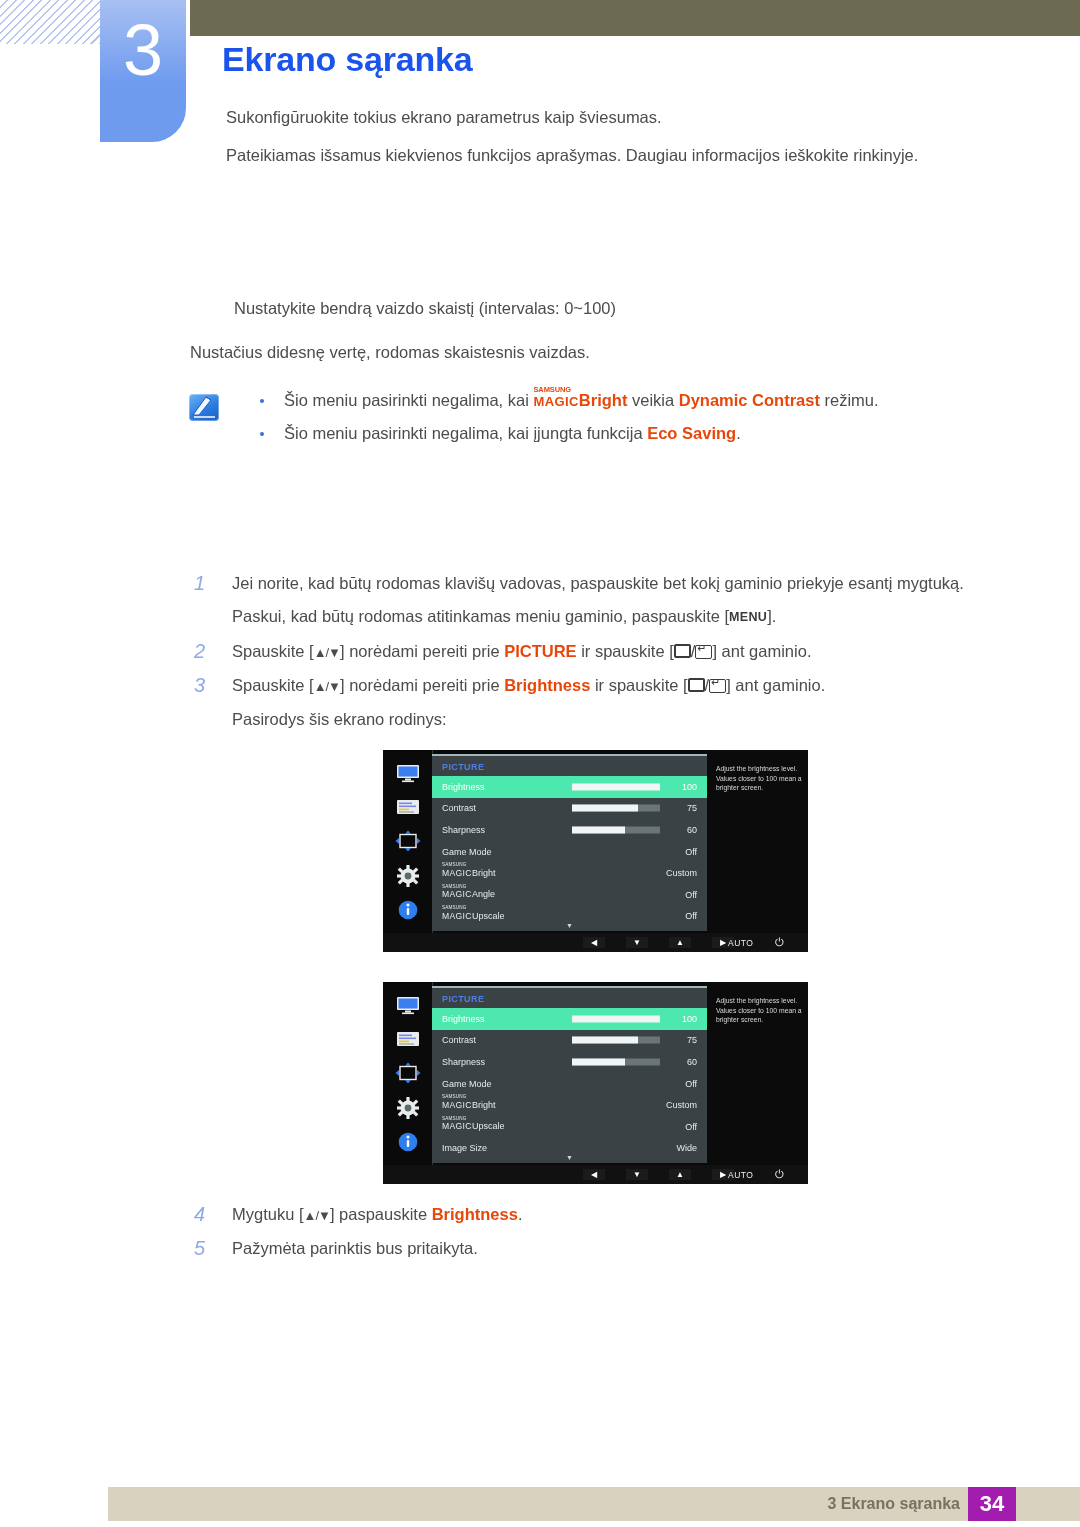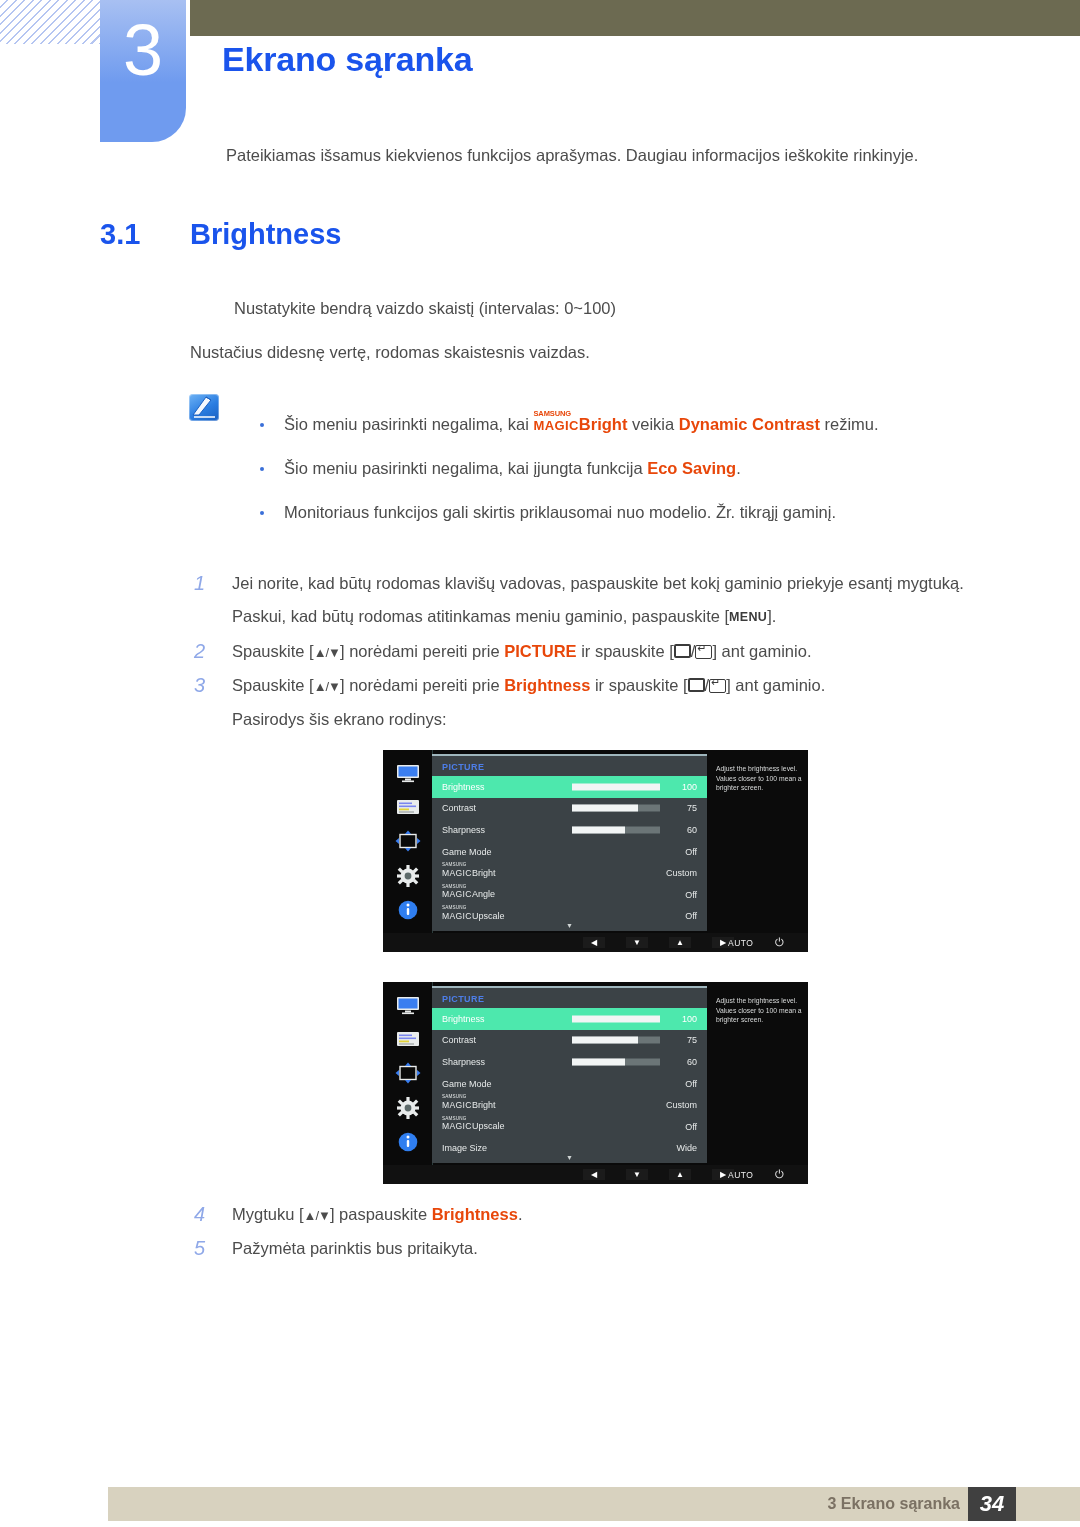--- a/index.html
+++ b/index.html
@@ -58,21 +58,21 @@
   
   .note-icon{
     position:absolute;left:189px;top:394px;width:30px;height:27px;
     border-radius:4px;
     background:linear-gradient(150deg,#6fb3f5 0%,#2a7de1 55%,#1a5fc0 100%);
     box-shadow:inset 0 0 0 1px rgba(255,255,255,.35);
     overflow:hidden;
   }
   .note-icon svg{display:block;}
   .bullets{position:absolute;left:248px;top:390px;width:800px;}
-  .bl{position:relative;padding-left:36px;font-size:16.5px;color:#4c4c4c;margin-bottom:13px;line-height:20px;margin-top:24px;}
+  .bl{position:relative;padding-left:36px;font-size:16.5px;color:#4c4c4c;margin-bottom:13px;line-height:20px;}
   .bl:before{
     content:"";position:absolute;left:12px;top:9px;width:4px;height:4px;
     background:#3a6fd8;border-radius:50%;
   }
   .red{color:#e8470a;font-weight:bold;}
   .magic{
     display:inline-block;position:relative;color:#e8470a;font-weight:bold;
     vertical-align:baseline;
   }
   .magic .s{
@@ -186,61 +186,56 @@
   .foot-bar{
     position:absolute;left:108px;top:1487px;width:972px;height:34px;
     background:#d8d2bf;
   }
   .foot-txt{
     position:absolute;right:120px;top:1495px;
     color:#7b7163;font-size:16px;font-weight:bold;text-align:center;
   }
   .foot-num{
     position:absolute;left:968px;top:1487px;width:48px;height:34px;
-    background:#404040;color:#ffffff;font-size:22px;font-weight:bold;
-    display:flex;align-items:center;justify-content:center;font-style:italic;
+    background:#a21caf;color:#ffffff;font-size:22px;font-weight:bold;
+    display:flex;align-items:center;justify-content:center;
   }
 </style>
 </head>
 <body>
 
 <div class="page">
 
   <div class="hatch"></div>
   <div class="olive-bar"></div>
   <div class="chap-tab"></div>
   <div class="chap-num">3</div>
   <div class="chap-title">Ekrano sąranka</div>
+  <div class="chap-sub l1">Sukonfigūruokite tokius ekrano parametrus kaip šviesumas.</div>
   <div class="chap-sub l2">Pateikiamas išsamus kiekvienos funkcijos aprašymas. Daugiau informacijos ieškokite rinkinyje.</div>
 
-  <div class="h2">
-    <span class="num">3.1</span><span>Brightness</span>
-  </div>
 
   <div class="para p1">Nustatykite bendrą vaizdo skaistį (intervalas: 0~100)</div>
   <div class="para p2">Nustačius didesnę vertę, rodomas skaistesnis vaizdas.</div>
 
   <div class="note-icon">
     <svg width="30" height="27" viewBox="0 0 30 27">
       <path d="M4 21 L10 21 L22 6 L17 3 Z" fill="#ffffff" opacity="0.95"></path>
       <path d="M4 21 L10 21 L22 6 L17 3 Z" fill="none" stroke="#1a5fc0" stroke-width="1"></path>
       <path d="M5 23 L26 23" stroke="#ffffff" stroke-width="1.4"></path>
       <path d="M17 3 L22 6" stroke="#1a5fc0" stroke-width="1"></path>
     </svg>
   </div>
 
   <div class="bullets">
     <div class="bl">
       <span>Šio meniu pasirinkti negalima, kai </span><span class="magicwrap"><span class="magic"><span class="s">SAMSUNG</span><span class="m">MAGIC</span></span><span class="red">Bright</span></span><span> veikia </span><span class="red">Dynamic Contrast</span><span> režimu.</span>
     </div>
     <div class="bl">
       <span>Šio meniu pasirinkti negalima, kai įjungta funkcija </span><span class="red">Eco Saving</span><span>.</span>
-    </div>
-    <div class="bl">
-      <span>Monitoriaus funkcijos gali skirtis priklausomai nuo modelio. Žr. tikrąjį gaminį.</span>
     </div>
   </div>
 
 
   <div class="steps">
     <div class="step">
       <span class="n">1</span><span>Jei norite, kad būtų rodomas klavišų vadovas, paspauskite bet kokį gaminio priekyje esantį mygtuką.</span>
     </div>
     <div class="cont">
       <span>Paskui, kad būtų rodomas atitinkamas meniu gaminio, paspauskite [</span><span class="key">MENU</span><span>].</span>

